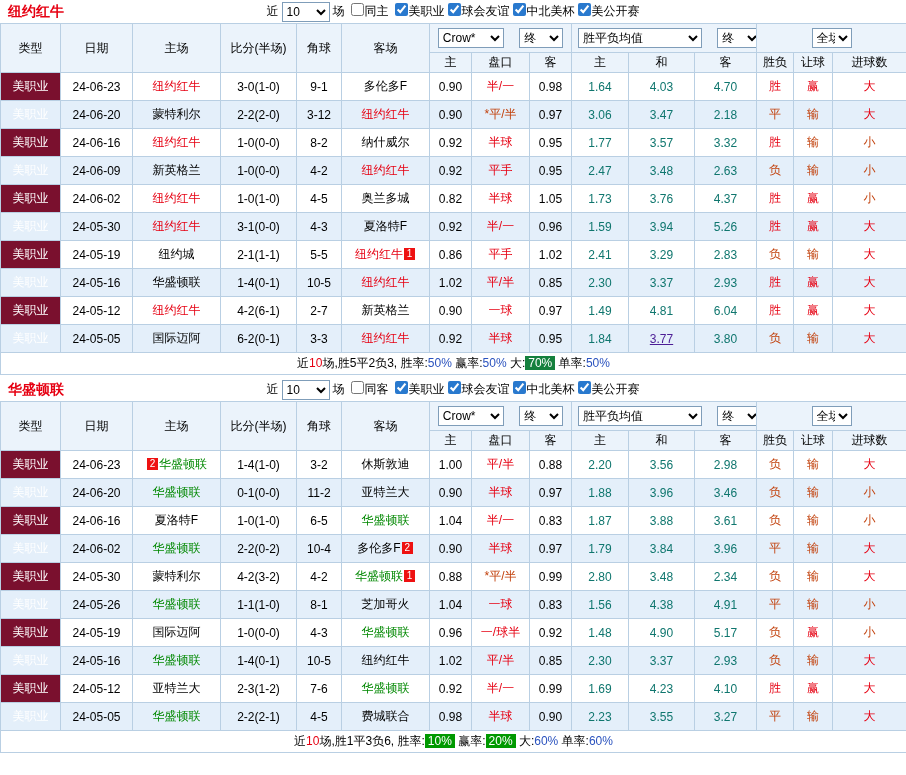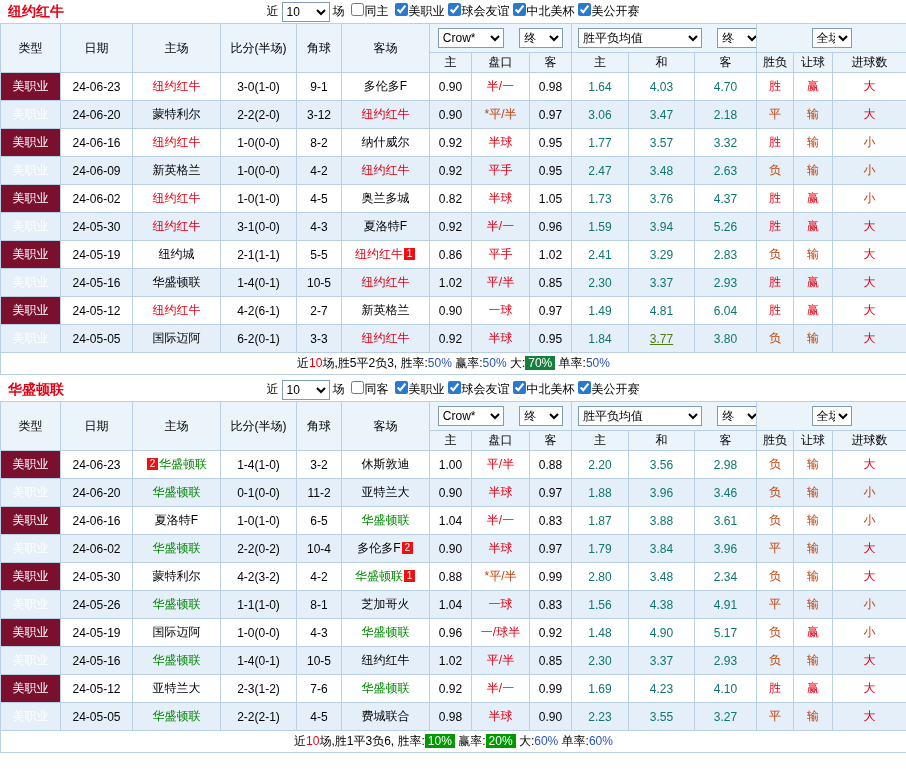--- a/index.html
+++ b/index.html
@@ -31,21 +31,21 @@
   .grid thead th{background:#ebf3fb;color:#000}
   .grid thead tr.h1 th{height:29px}
   .grid thead tr.h2 th{height:20px}
   .grp .sel{margin:0 6px}
   .grid tbody td{height:28px;background:#fff}
   .grid tbody tr:nth-child(even) td{background:#e4effa}
   .grid tbody td.league{background:#7a102e;color:#fff}
   td.red{color:#e60012}
   td.green{color:#c2410c}
   td.blue{color:#0f766e}
-  td.special{color:#4d7c0f;text-decoration:underline}
+  td.special{color:#4c1d95;text-decoration:underline}
   .tn.red{color:#e60012}
   .tn.green{color:#008800}
   .tn.black{color:#000000}
   .rcard{display:inline-block;background:#ee1111;color:#fff;font-size:10px;line-height:12px;min-width:11px;padding:0 1px;margin:0 1px;vertical-align:1px}
 
   
   tfoot td.summary{height:22px;background:#fff}
   .seg{white-space:pre}
   .seg.black{color:#000}
   .seg.red{color:#e60012}

